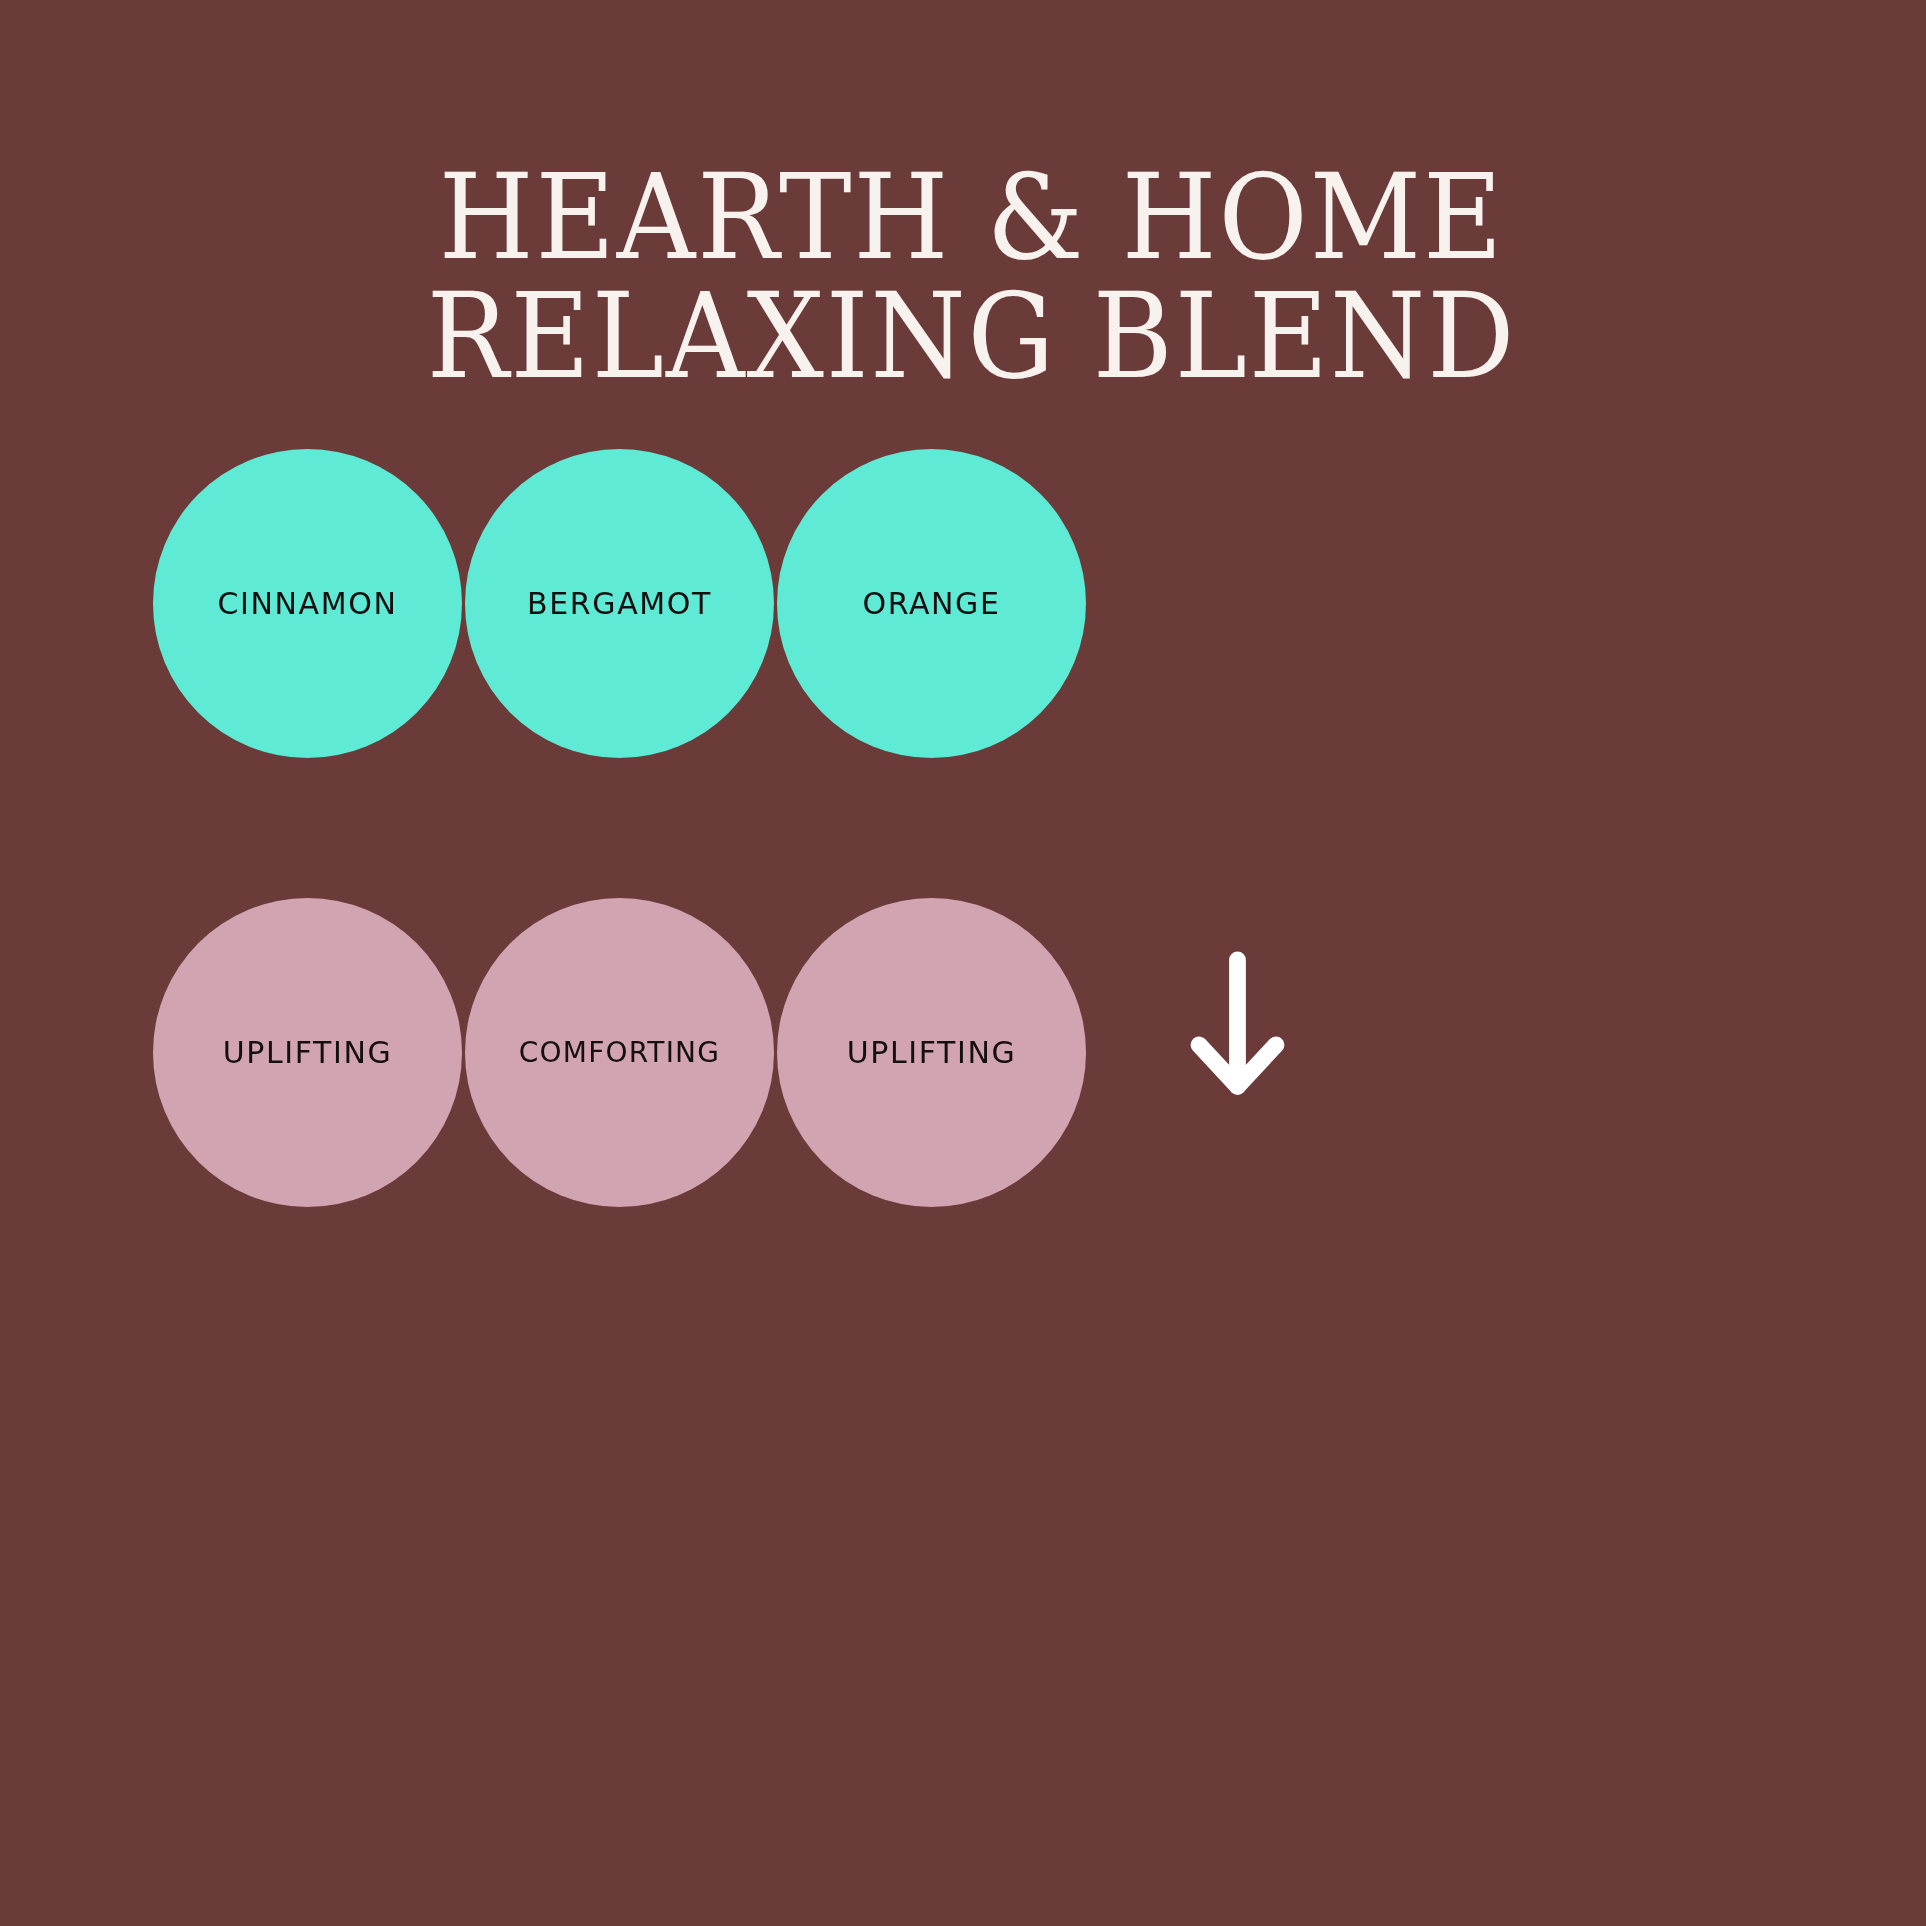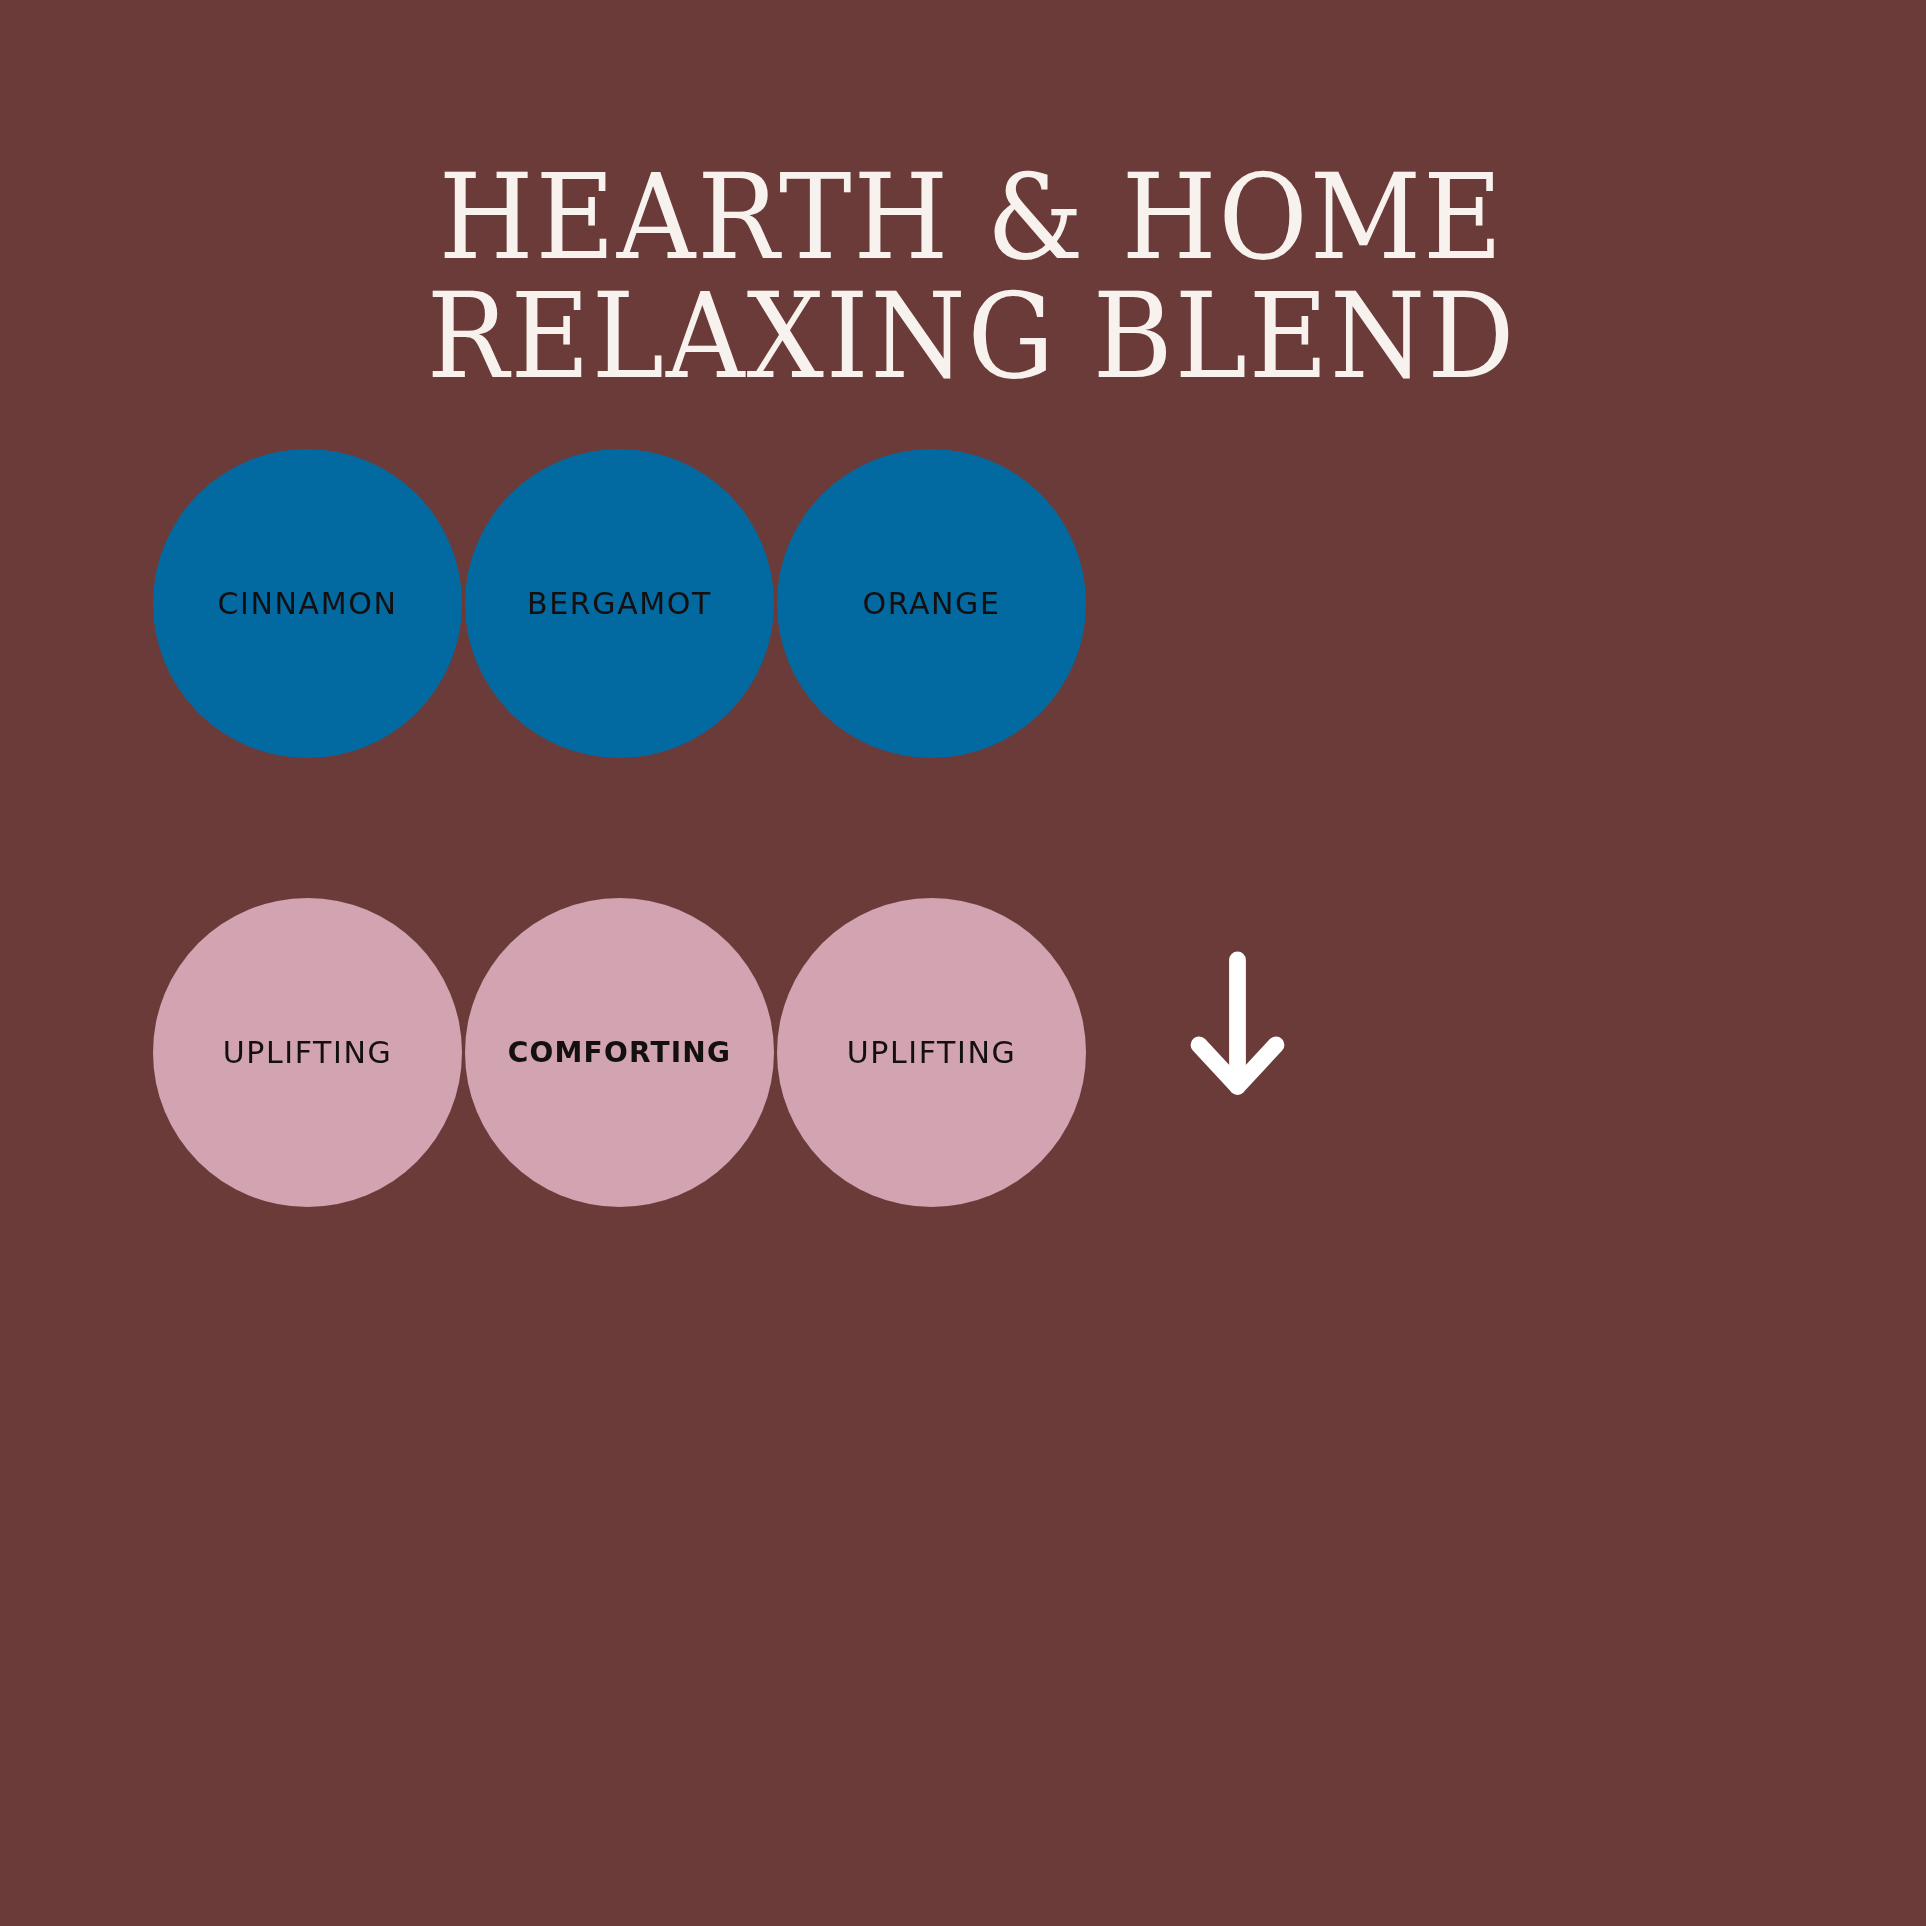--- a/index.html
+++ b/index.html
@@ -61,35 +61,35 @@
     height: 309px;
     border-radius: 50%;
     display: flex;
     align-items: center;
     justify-content: center;
     box-sizing: border-box;
     margin-right: 3px;
   }
   .bubble:last-child { margin-right: 0; }
 
-  .bubble-top    { background: #0369a1; }
+  .bubble-top    { background: #5eead4; }
   .bubble-bottom { background: #D2A3B0; }
 
   .bubble-label {
     color: #141010;
     font-family: "DejaVu Sans", "Liberation Sans", sans-serif;
     font-size: 30px;
     font-weight: 400;
     letter-spacing: 1.6px;
     text-transform: uppercase;
     text-align: center;
     line-height: 1;
     white-space: nowrap;
   }
-  .bubble-label.small { font-size: 28px; letter-spacing: 1.2px; font-weight: bold; }
+  .bubble-label.small { font-size: 28px; letter-spacing: 1.2px; }
 
   
   .arrows {
     position: absolute;
     left: 153px;
     top: 950px;
     width: 1624px;
     height: 158px;
     pointer-events: none;
   }

